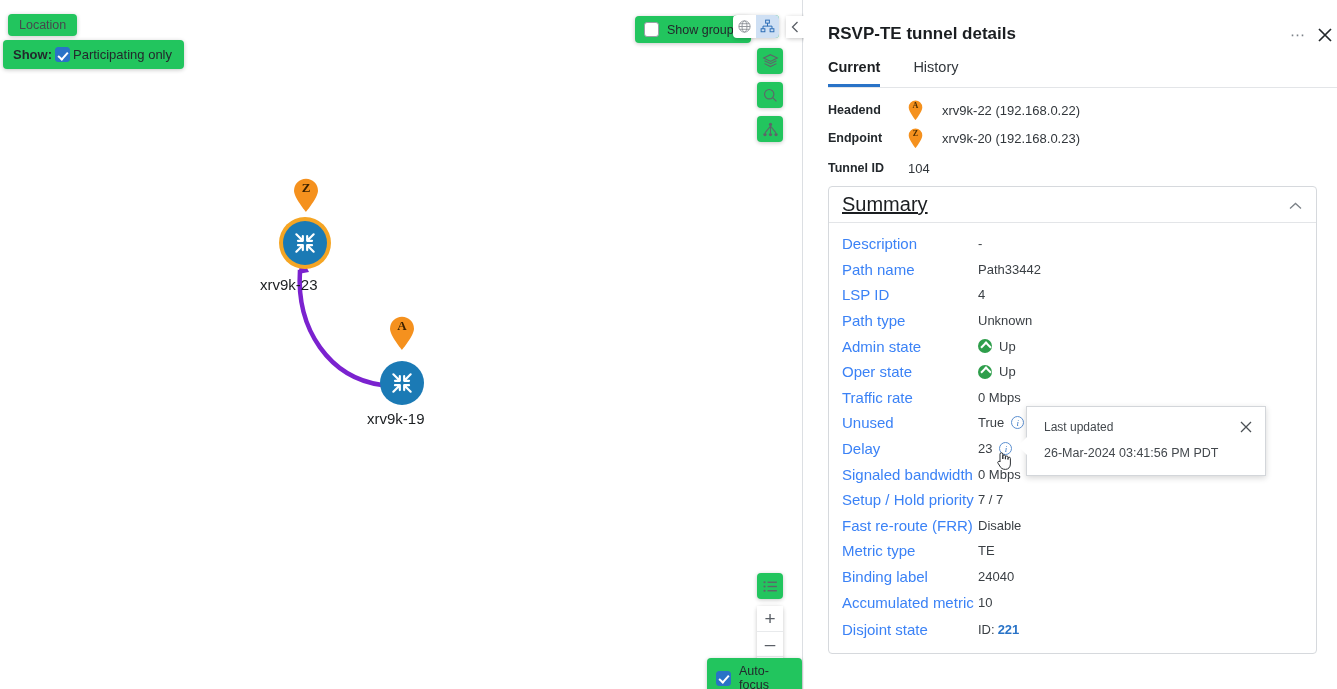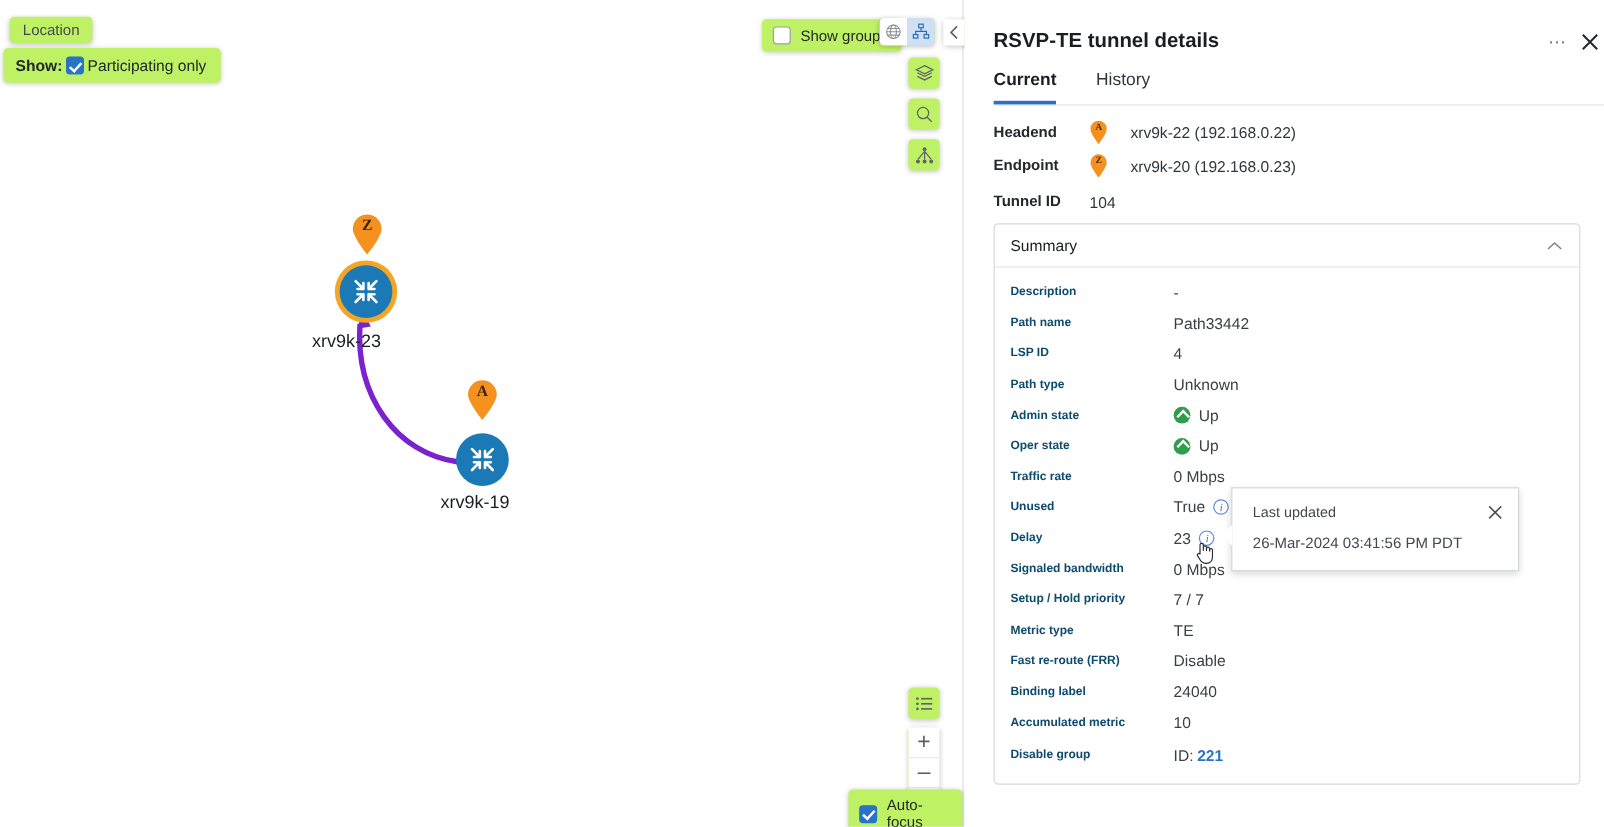--- a/index.html
+++ b/index.html
@@ -11,21 +11,21 @@
   }
   #root { position: relative; width: 1337px; height: 689px; background:#fff; }
 
   
   #map-area {
     position: absolute; left: 0; top: 0; width: 803px; height: 689px;
     background: #ffffff; border-right: 1px solid #dcdfe3;
   }
 
   .floating-card {
-    background: #bef264;
+    background: #22c55e;
     border-radius: 4px;
     box-shadow: 0 1px 4px rgba(0,0,0,.22);
   }
 
   #location-chip {
     position: absolute; left: 8px; top: 14px;
     padding: 4px 11px;
     font-size: 12.5px; color: #46494d;
   }
 
@@ -174,24 +174,24 @@
 
   #summary-card {
     position: absolute; left: 828px; top: 186px; width: 489px;
     border: 1px solid #d6d9dd; border-radius: 4px; background: #fff;
     overflow: hidden;
   }
   #summary-head {
     height: 36px; display: flex; align-items: center;
     padding: 0 14px 0 13px; border-bottom: 1px solid #e3e5e8;
   }
-  #summary-head .t { font-size: 13px; color: #1b1e21; flex: 1; }
+  #summary-head .t { font-size: 20px; color: #1b1e21; flex: 1; text-decoration: underline; }
   #summary-body { padding: 8px 0 10px 0; }
   .srow { display: flex; align-items: center; min-height: 25.6px; padding-left: 13px; }
-  .srow .k { width: 136px; font-size: 10px; font-weight: bold; color: #0c4a6e; flex:none; }
+  .srow .k { width: 136px; font-size: 15px; font-weight: normal; color: #3b82f6; flex:none; }
   .srow .v { font-size: 13px; color: #3a3f44; display:flex; align-items:center; gap:7px; }
   .srow .v .lnk { color: #2973c7; font-weight: bold; }
 
   .uparrow {
     width: 14px; height: 14px; border-radius: 50%; background: #2e9e4b;
     position: relative; flex:none; display:inline-block;
   }
   .uparrow::after {
     content:""; position:absolute; left:3.5px; top:3.5px;
     width:6px; height:6px; border: solid #fff; border-width: 2px 2px 0 0;
@@ -483,37 +483,37 @@
       </div>
       <div class="srow">
         <span class="k">Signaled bandwidth</span>
         <span class="v">0 Mbps</span>
       </div>
       <div class="srow">
         <span class="k">Setup / Hold priority</span>
         <span class="v">7 / 7</span>
       </div>
       <div class="srow">
+        <span class="k">Fast re-route (FRR)</span>
+        <span class="v">Disable</span>
+      </div>
+      <div class="srow">
         <span class="k">Metric type</span>
         <span class="v">TE</span>
       </div>
       <div class="srow">
-        <span class="k">Fast re-route (FRR)</span>
-        <span class="v">Disable</span>
-      </div>
-      <div class="srow">
         <span class="k">Binding label</span>
         <span class="v">24040</span>
       </div>
       <div class="srow">
         <span class="k">Accumulated metric</span>
         <span class="v">10</span>
       </div>
       <div class="srow" style="margin-top:2px">
-        <span class="k">Disable group</span>
+        <span class="k">Disjoint state</span>
         <span class="v" style="gap:3px">
           <span>ID: </span>
           <span class="lnk">221</span>
         </span>
       </div>
     </div>
   </div>
 
   <div id="tooltip">
     <div class="tail-b"></div>

